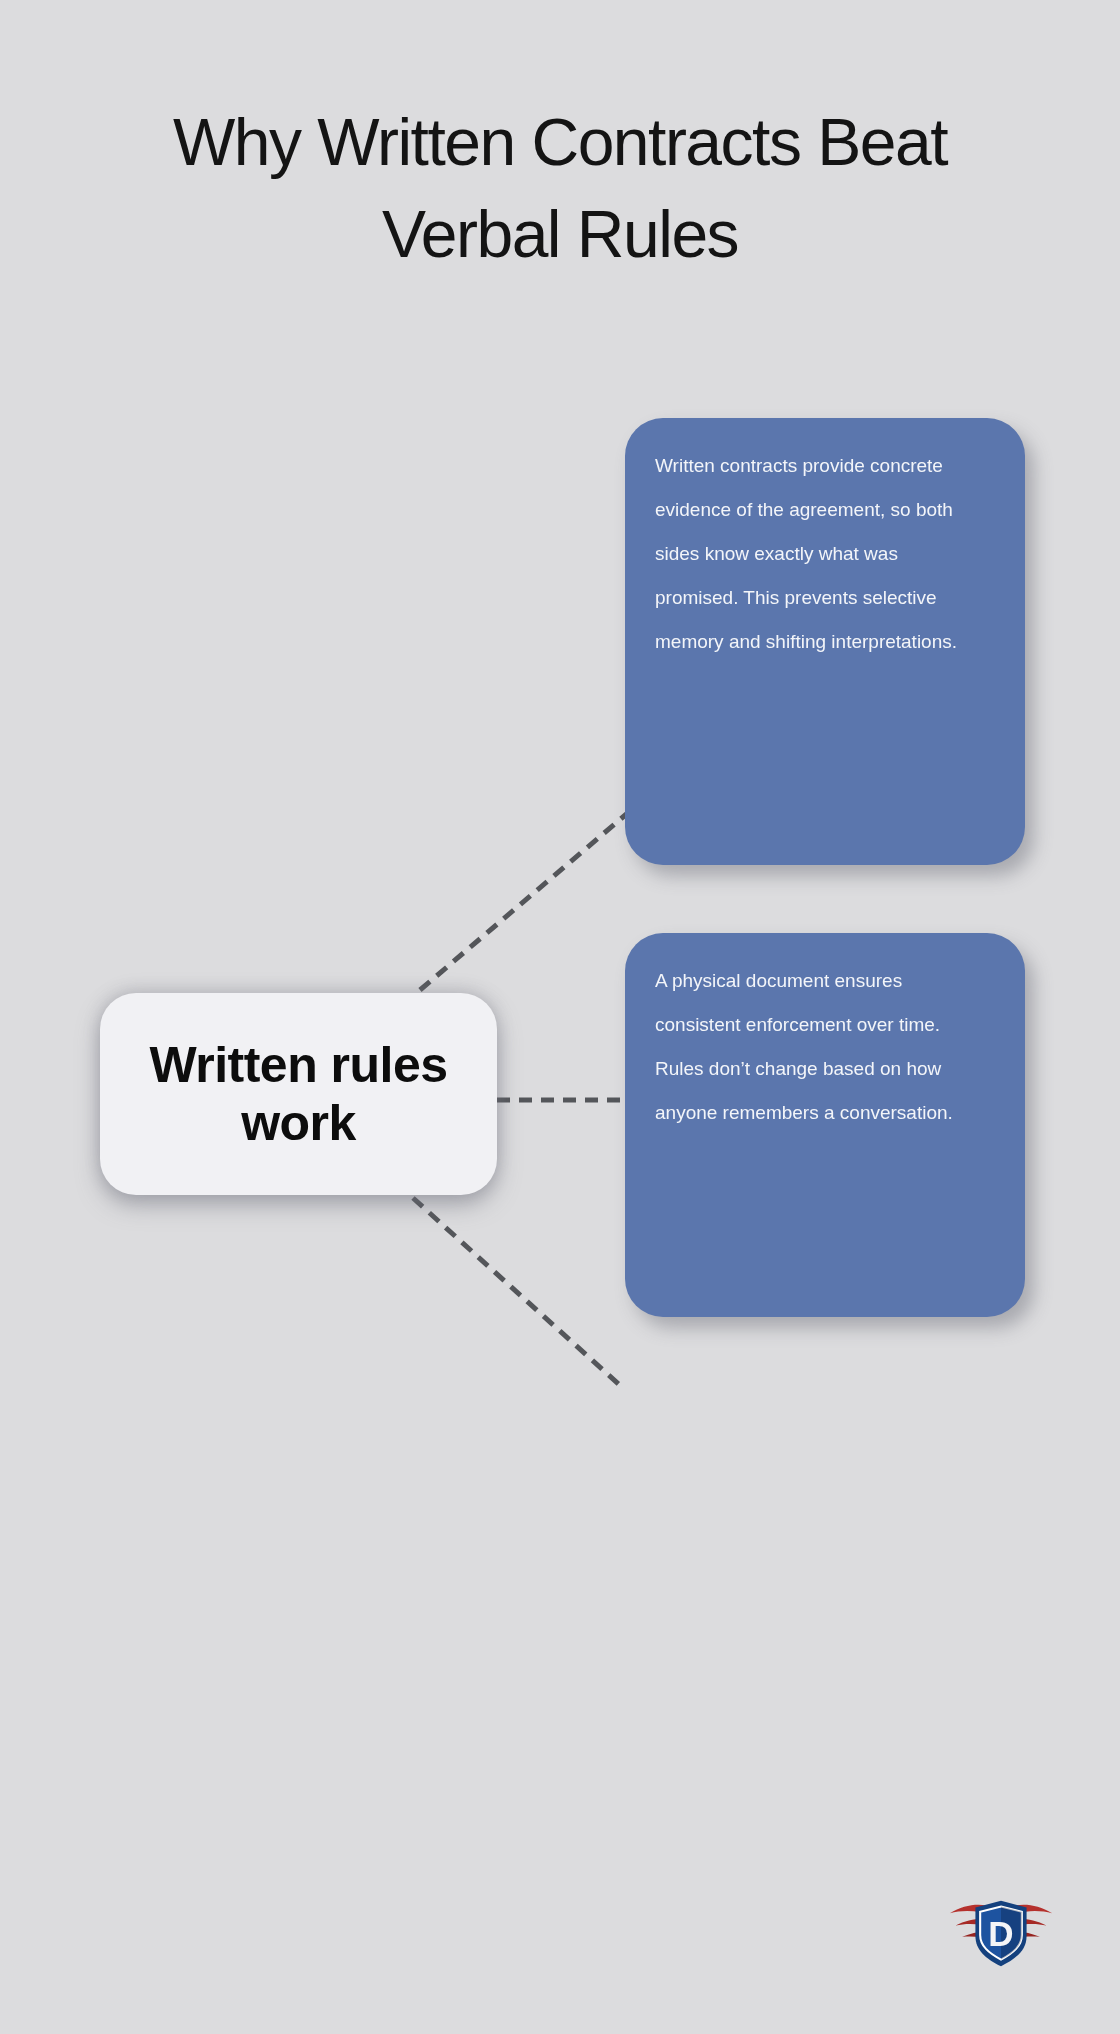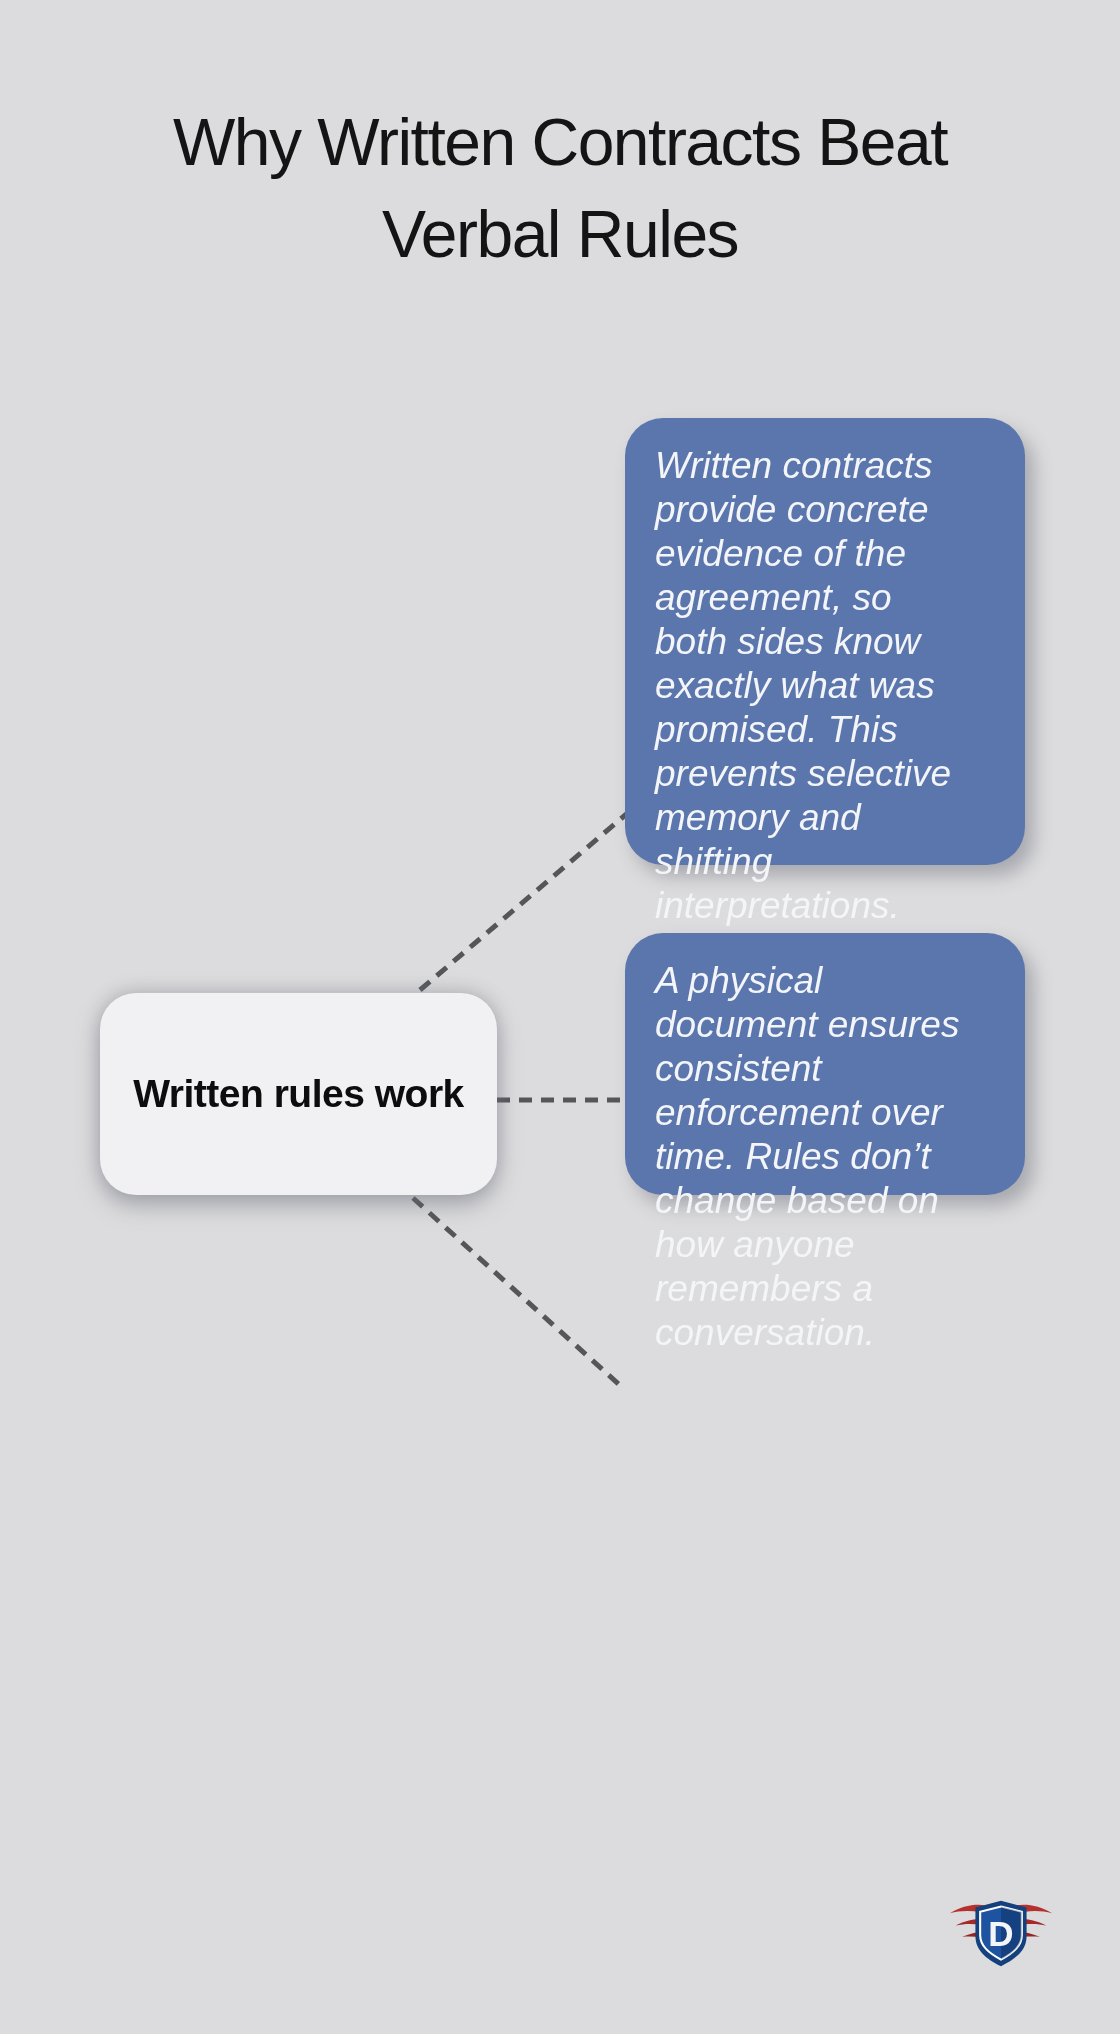--- a/index.html
+++ b/index.html
@@ -41,39 +41,39 @@
   }
   .node{
     position:absolute;
     left:100px;top:993px;width:397px;height:202px;
     background:var(--center-node,#f1f1f4);
     border-radius:36px;
     box-shadow:0 10px 22px rgba(108,110,122,.50), 0 -4px 16px rgba(125,125,138,.28);
     display:flex;align-items:center;justify-content:center;
   }
   .node-label{
-    font-size:39px;font-weight:bold;color:#0d0d0d;
+    font-size:50px;font-weight:bold;color:#0d0d0d;
     text-align:center;letter-spacing:-.5px;
   }
   .branch{
     position:absolute;
     left:625px;width:400px;
     box-sizing:border-box;
     background:var(--branch-box,#5b76ad);
     border-radius:38px;
     box-shadow:9px 11px 18px rgba(106,108,120,.45);
     padding:26px 60px 26px 30px;
   }
   .branch p{
     margin:0;
     color:var(--branch-text,#f3f5f9);
-    font-size:37px;line-height:44px;font-weight:normal;font-style:italic;
+    font-size:19px;line-height:44px;font-weight:normal;
   }
   .branch-1{top:418px;height:447px;}
-  .branch-2{top:933px;height:262px;}
+  .branch-2{top:933px;height:384px;}
   .branch-3{top:1363px;height:412px;}
   .logo{
     position:absolute;left:944px;top:1898px;
     width:114px;height:72px;
   }
 </style>
 </head>
 <body>
 
 <div class="canvas">

